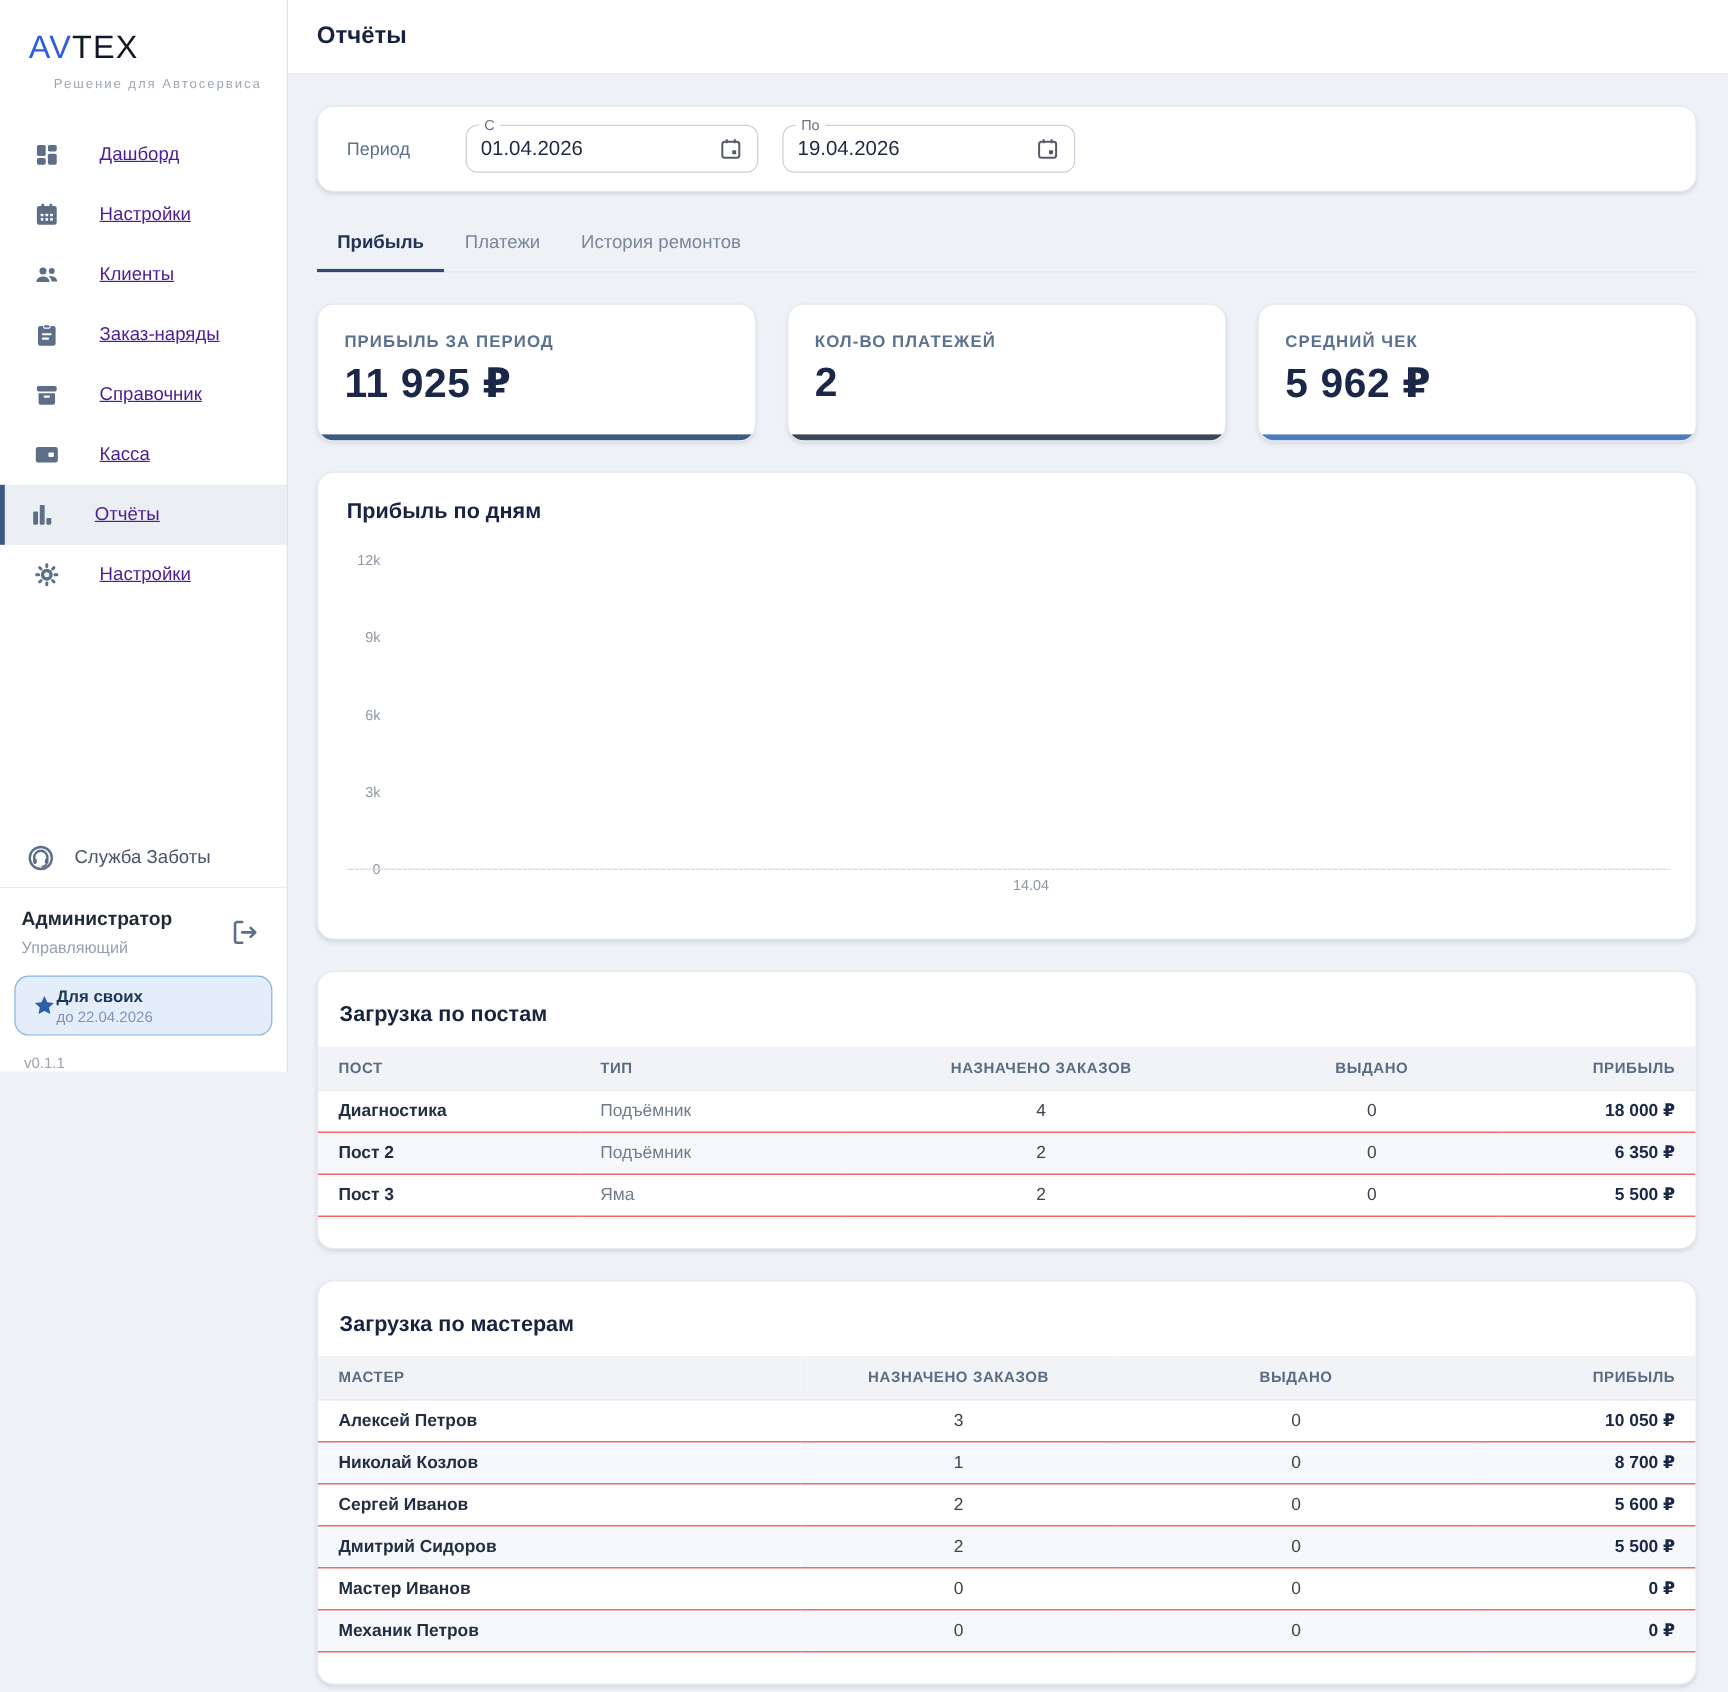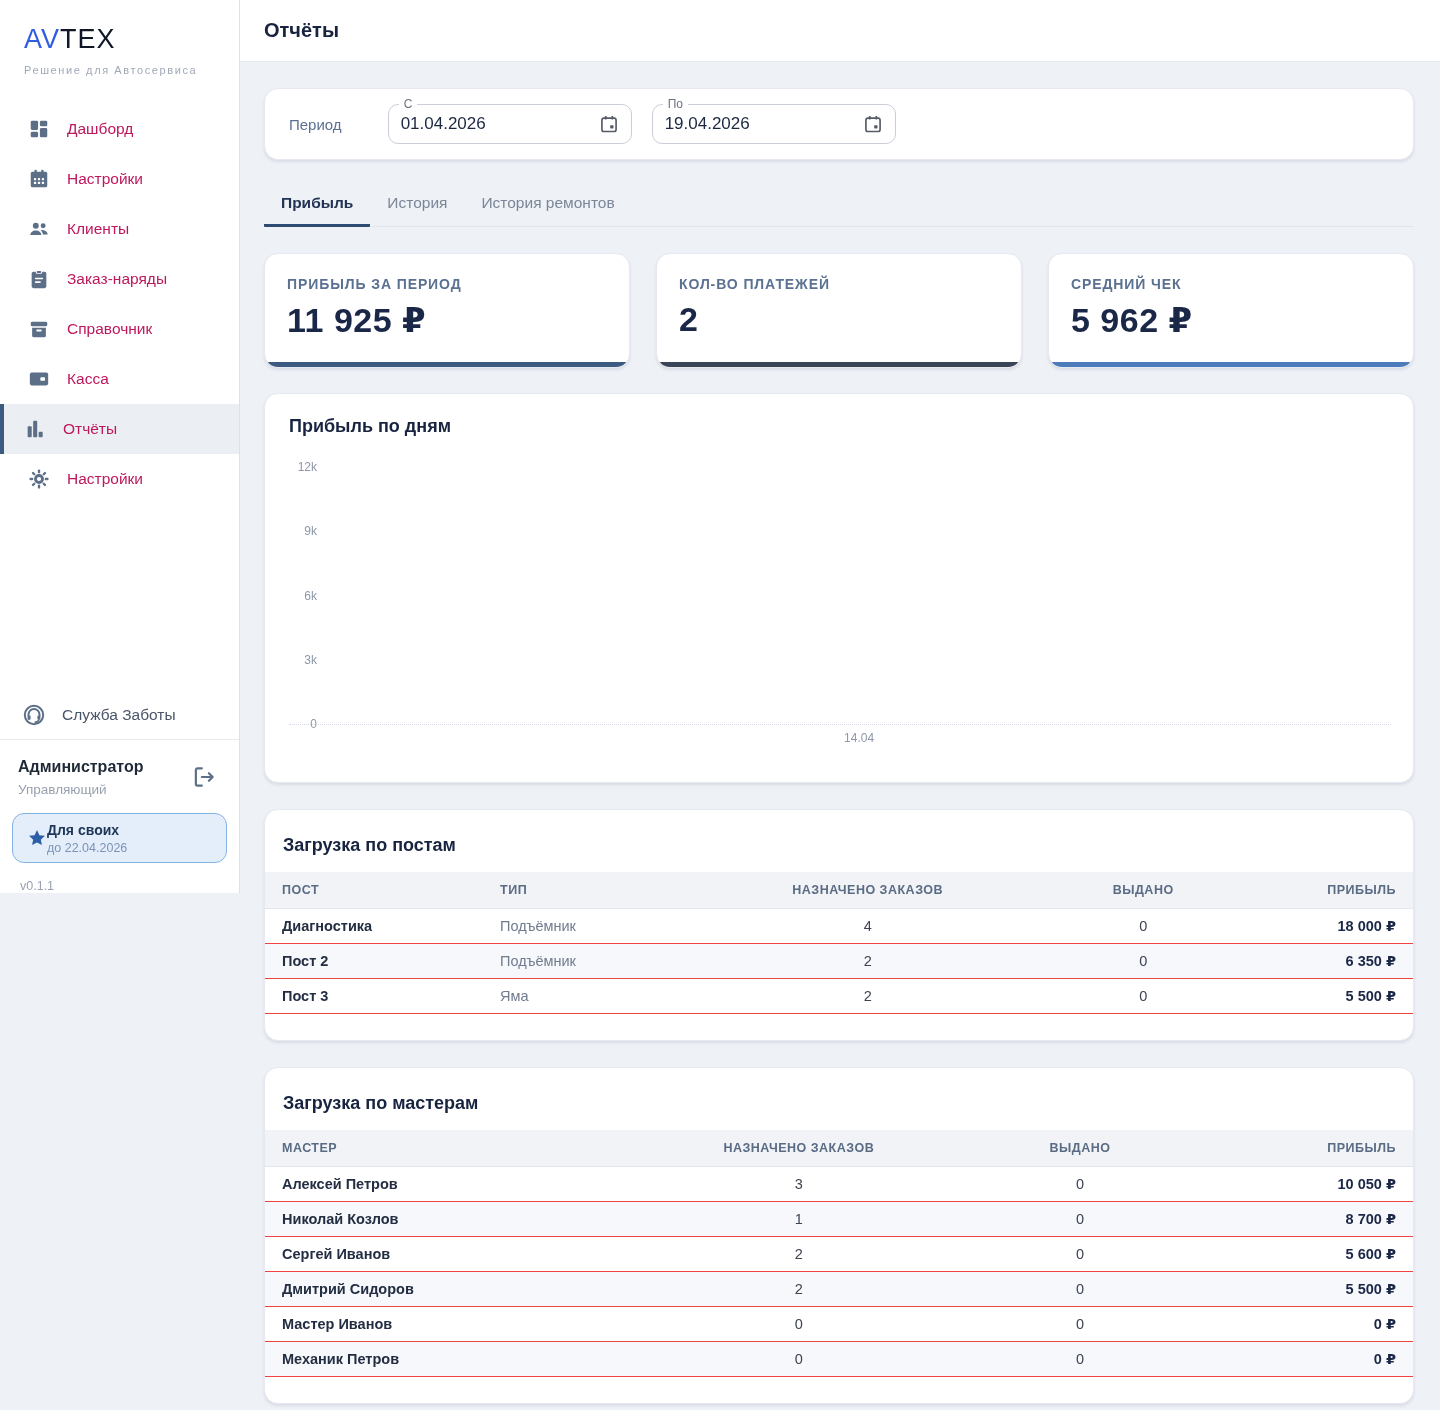--- a/index.html
+++ b/index.html
@@ -11,26 +11,27 @@
   
   .sidebar {
     position:absolute; left:0; top:0; width:240px; height:893px;
     background:#fff; border-right:1px solid #dde1e8;
     display:flex; flex-direction:column;
   }
   .logo-block { padding:24px 0 0 24px; height:100px; }
   .logo { font-size:27px; font-weight:400; letter-spacing:1px; }
   .logo .lg-a { color:#2f5de0; }
   .logo .lg-b { color:#101828; }
-  .tagline { margin-top:9px; font-size:11px; letter-spacing:1.6px; color:#a0a8b8; }
+  .tagline { margin-top:9px; font-size:11px; letter-spacing:1.6px; color:#a0a8b8;text-align:center; }
   .nav { margin-top:4px; }
   .nav-item {
-    height:50px; display:flex; align-items:center; gap:17px;
-    padding-left:24px; cursor:pointer; color:#be185d; font-size:15.5px;
+    height:50px; display:flex; align-items:center; gap:33px;
+    padding-left:24px; cursor:pointer; color:#4c1d95; font-size:15.5px;
     border-left:4px solid transparent;
+    text-decoration:underline;
   }
   .nav-item .ni-icon { width:22px; height:22px; color:#5d6f87; flex:0 0 22px; display:flex; align-items:center; }
   .nav-item.active { background:#ebeef3; border-left:4px solid #3d5a80; padding-left:20px; }
   .spacer { flex:1; }
   .care {
     height:48px; display:flex; align-items:center; gap:16px;
     padding-left:22px; color:#4a5568; font-size:15.5px; cursor:pointer;
   }
   .care .ni-icon { width:24px; height:24px; color:#5d6f87; }
   .side-div { border-top:1px solid #e8eaef; }
@@ -322,21 +323,21 @@
               <path d="M8 2.5v4M16 2.5v4"></path>
               <rect x="13.4" y="13.4" width="4" height="4" rx="0.8" fill="currentColor" stroke="none"></rect>
             </svg>
         </button>
       </div>
     </div>
   </section>
 
   <div class="tabs">
     <div class="tab active">Прибыль</div>
-    <div class="tab">История</div>
+    <div class="tab">Платежи</div>
     <div class="tab">История ремонтов</div>
   </div>
 
   <div class="stats-row">
     <div class="card stat-card">
       <div class="stat-label">ПРИБЫЛЬ ЗА ПЕРИОД</div>
       <div class="stat-value">11 925 ₽</div>
       <div class="stat-accent" style="background: rgb(61, 90, 128);"></div>
     </div>
     <div class="card stat-card">

